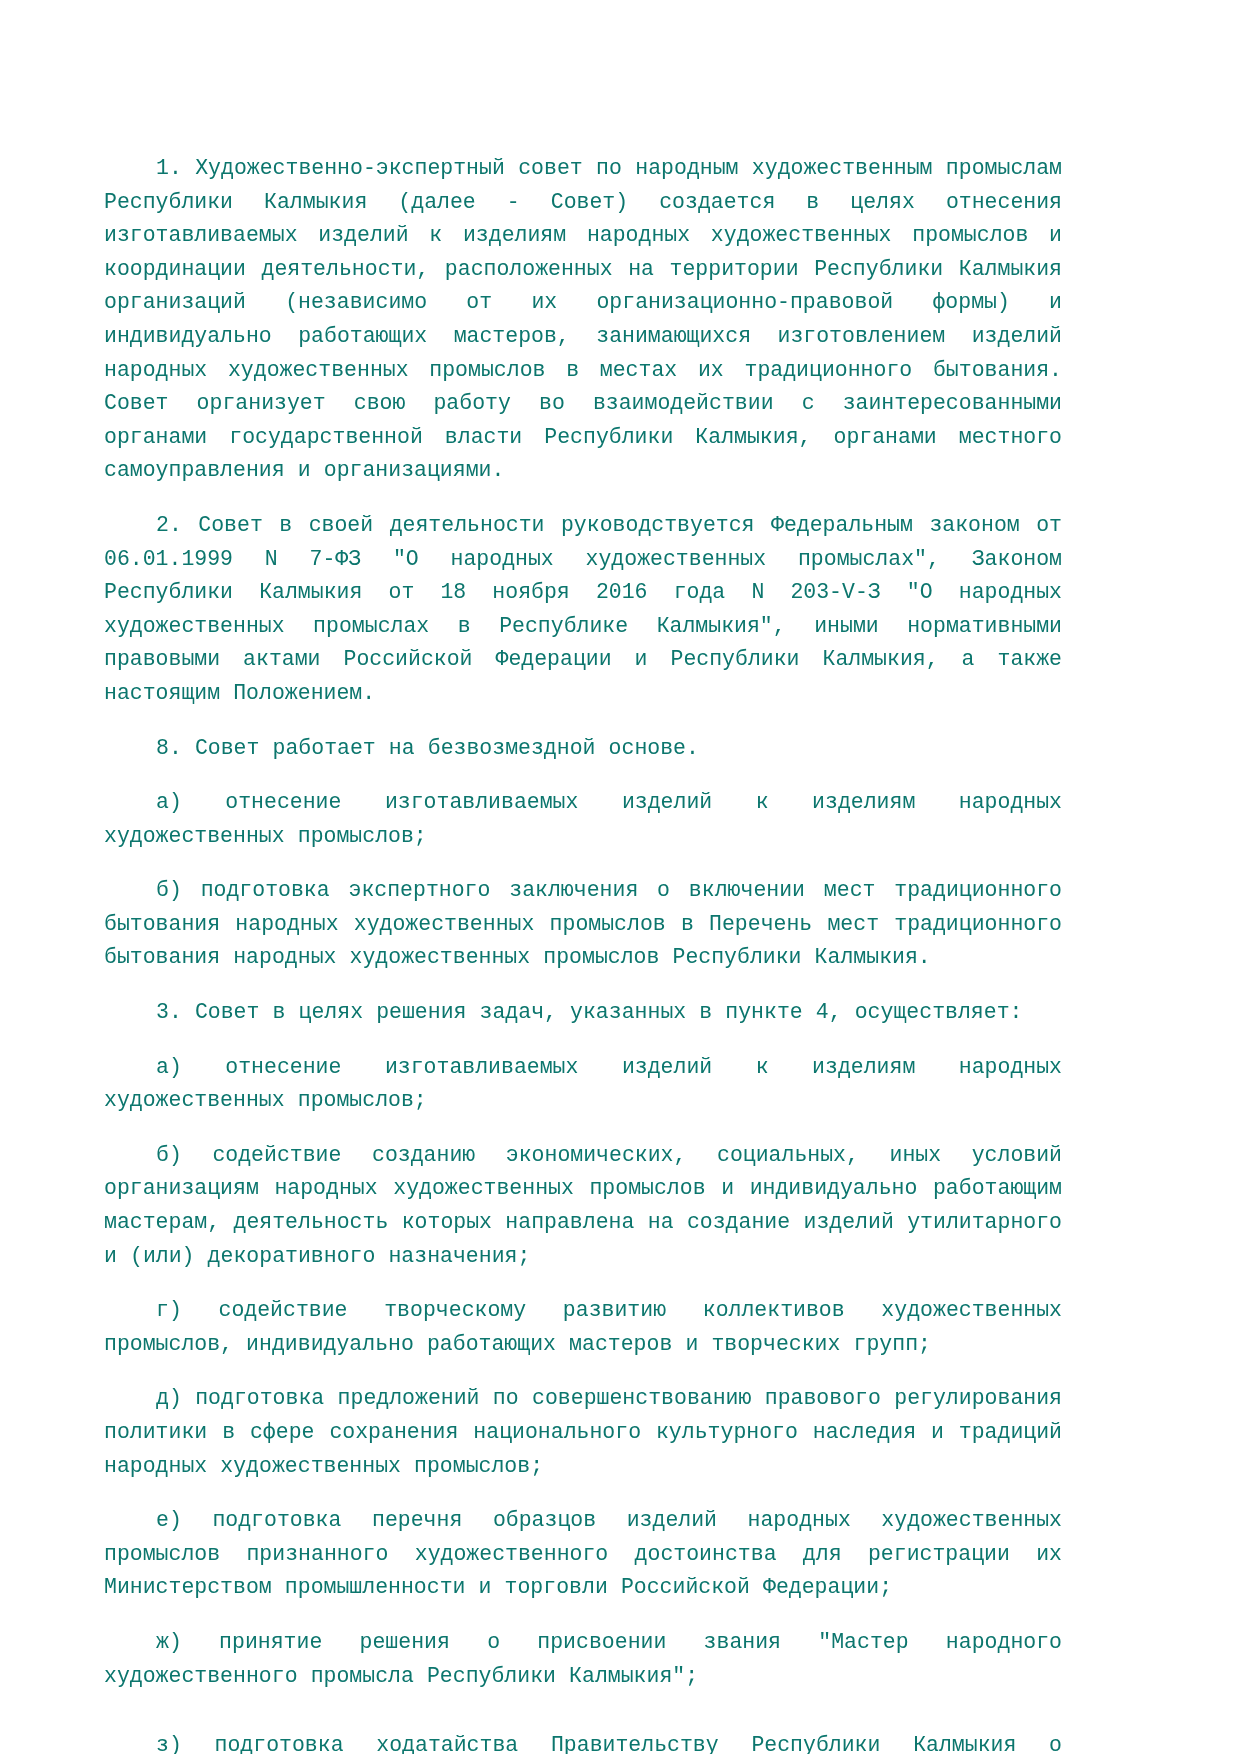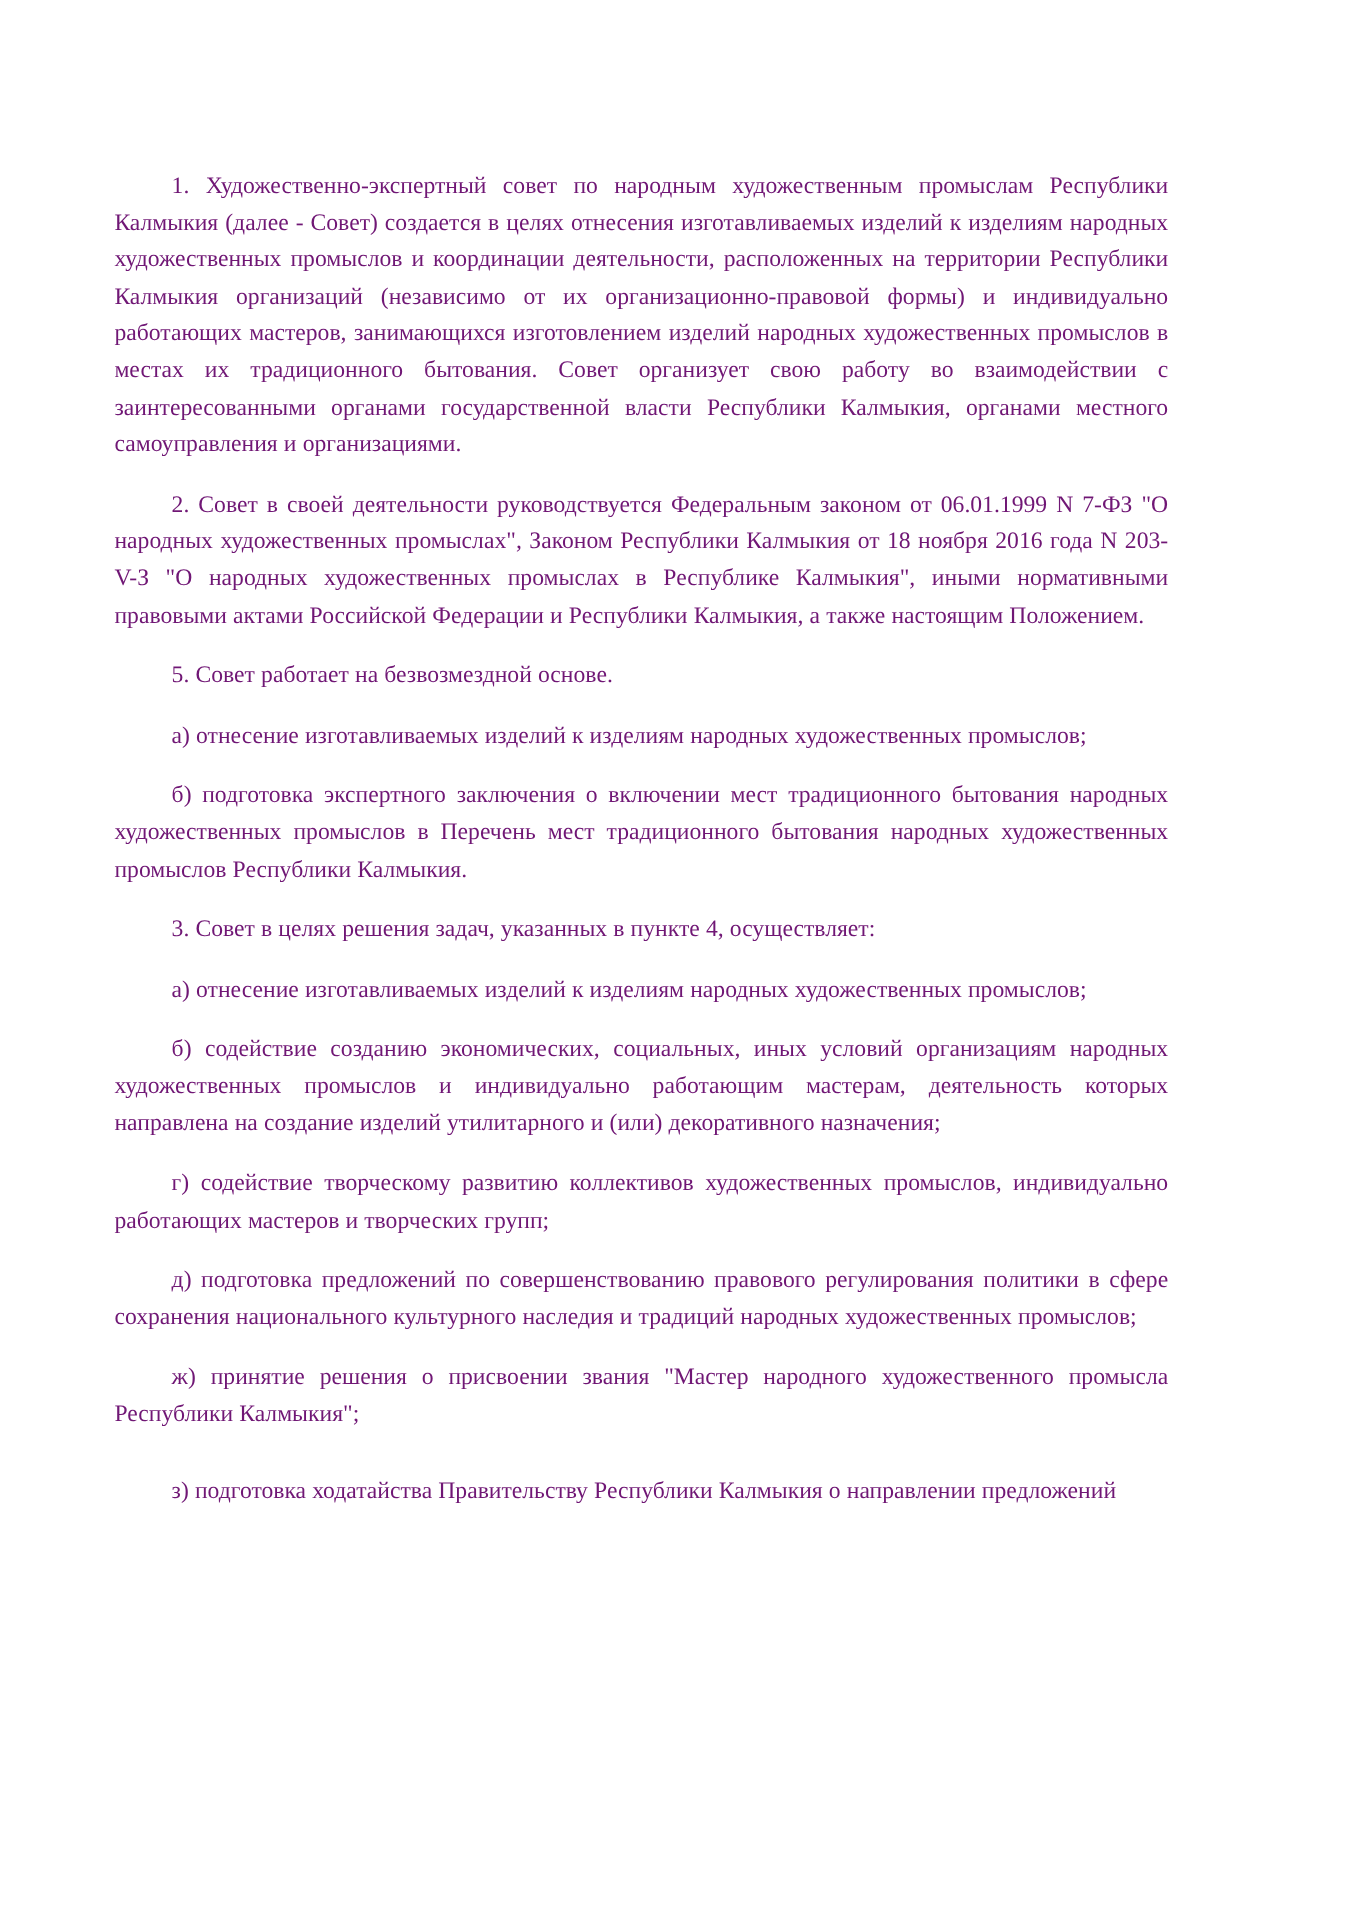--- a/index.html
+++ b/index.html
@@ -21,24 +21,24 @@
 
   .text-block {
     position: absolute;
     left: 104px;
     top: 152px;
     width: 958px;
   }
 
   p.para {
     margin: 0 0 21px 0;
-    font-family: Liberation Serif, serif;
+    font-family: Liberation Mono, monospace;
     font-size: 21.5px;
     line-height: 33.6px;
-    color: #701a75;
+    color: #0f766e;
     text-align: justify;
     text-indent: 52px;
     text-justify: inter-word;
     -webkit-font-smoothing: antialiased;
     word-spacing: 0.2px;
     hyphens: none;
   }
 
   p.para:last-child {
     margin-bottom: 0;
@@ -53,37 +53,38 @@
 </head>
 <body>
 
 <div class="page">
   <div class="text-block">
 
     <p class="para">1. Художественно-экспертный совет по народным художественным промыслам Республики Калмыкия (далее - Совет) создается в целях отнесения изготавливаемых изделий к изделиям народных художественных промыслов и координации деятельности, расположенных на территории Республики Калмыкия организаций (независимо от их организационно-правовой формы) и индивидуально работающих мастеров, занимающихся изготовлением изделий народных художественных промыслов в местах их традиционного бытования. Совет организует свою работу во взаимодействии с заинтересованными органами государственной власти Республики Калмыкия, органами местного самоуправления и организациями.</p>
 
     <p class="para">2. Совет в своей деятельности руководствуется Федеральным законом от 06.01.1999 N 7-ФЗ "О народных художественных промыслах", Законом Республики Калмыкия от 18 ноября 2016 года N 203-V-З "О народных художественных промыслах в Республике Калмыкия", иными нормативными правовыми актами Российской Федерации и Республики Калмыкия, а также настоящим Положением.</p>
 
-    <p class="para">5. Совет работает на безвозмездной основе.</p>
+    <p class="para">8. Совет работает на безвозмездной основе.</p>
 
 
     <p class="para">а) отнесение изготавливаемых изделий к изделиям народных художественных промыслов;</p>
 
     <p class="para">б) подготовка экспертного заключения о включении мест традиционного бытования народных художественных промыслов в Перечень мест традиционного бытования народных художественных промыслов Республики Калмыкия.</p>
 
     <p class="para">3. Совет в целях решения задач, указанных в пункте 4, осуществляет:</p>
 
     <p class="para">а) отнесение изготавливаемых изделий к изделиям народных художественных промыслов;</p>
 
     <p class="para">б) содействие созданию экономических, социальных, иных условий организациям народных художественных промыслов и индивидуально работающим мастерам, деятельность которых направлена на создание изделий утилитарного и (или) декоративного назначения;</p>
 
 
     <p class="para">г) содействие творческому развитию коллективов художественных промыслов, индивидуально работающих мастеров и творческих групп;</p>
 
     <p class="para">д) подготовка предложений по совершенствованию правового регулирования политики в сфере сохранения национального культурного наследия и традиций народных художественных промыслов;</p>
 
+    <p class="para">е) подготовка перечня образцов изделий народных художественных промыслов признанного художественного достоинства для регистрации их Министерством промышленности и торговли Российской Федерации;</p>
 
     <p class="para">ж) принятие решения о присвоении звания "Мастер народного художественного промысла Республики Калмыкия";</p>
 
     <p class="para">з) подготовка ходатайства Правительству Республики Калмыкия о направлении предложений</p>
 
   </div>
 </div>
 
 </body></html>

